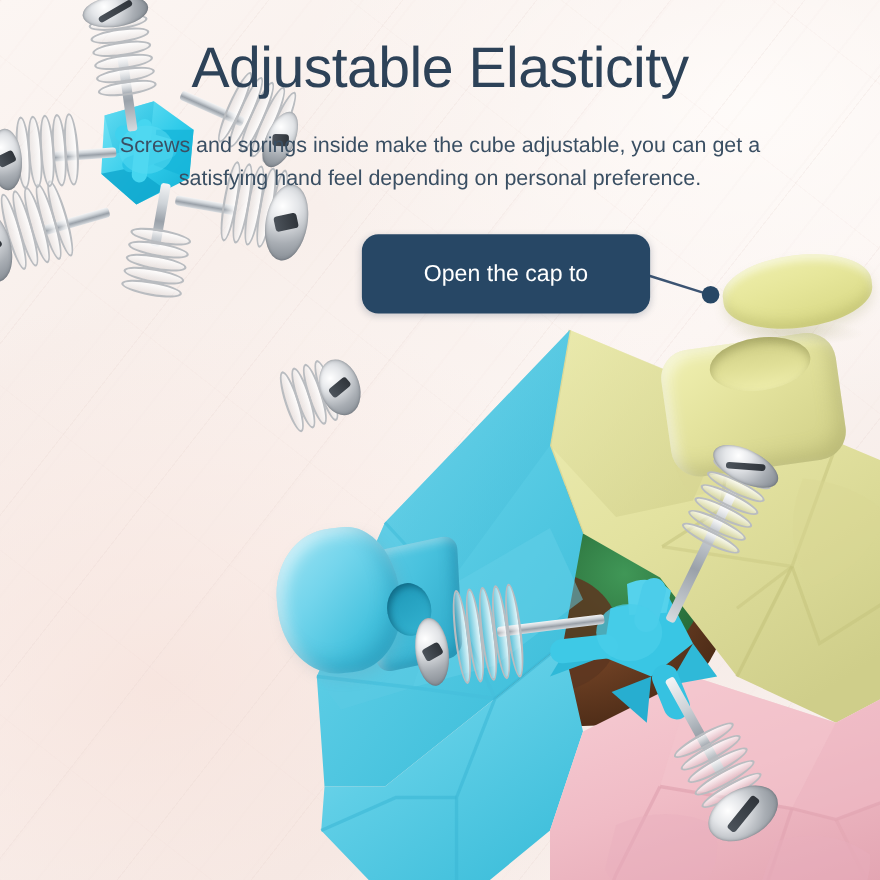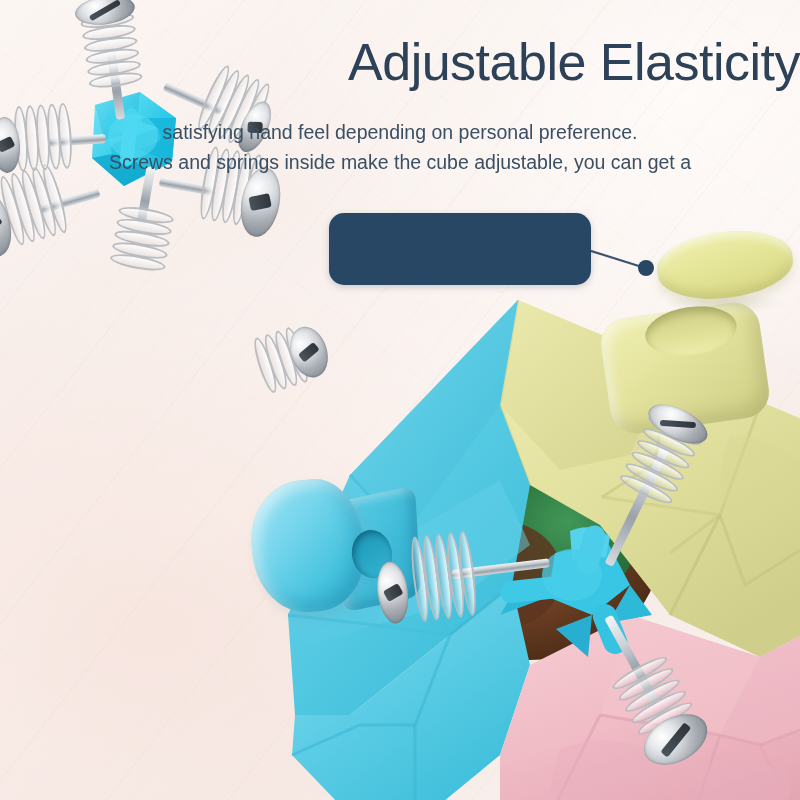--- a/index.html
+++ b/index.html
@@ -34,21 +34,21 @@
       repeating-linear-gradient(128deg, rgba(226,205,200,0.30) 0px, rgba(226,205,200,0.30) 1px, rgba(255,255,255,0) 1px, rgba(255,255,255,0) 96px),
       repeating-linear-gradient(38deg, rgba(232,214,209,0.22) 0px, rgba(232,214,209,0.22) 1px, rgba(255,255,255,0) 1px, rgba(255,255,255,0) 118px),
       repeating-linear-gradient(128deg, rgba(240,226,222,0.18) 0px, rgba(240,226,222,0.18) 2px, rgba(255,255,255,0) 2px, rgba(255,255,255,0) 37px);
   }
 
   
   #title {
     position: absolute;
     left: 0; right: 0;
     top: 34px;
-    text-align: right;
+    text-align: center;
     font-size: 52px;
     line-height: 1.08;
     font-weight: 400;
     letter-spacing: -0.5px;
     color: #2d4258;
     white-space: nowrap;
   }
   #subtitle {
     position: absolute;
     left: 78px;
@@ -447,25 +447,26 @@
       <div class="coil" style="top:11px;"></div>
       <div class="coil" style="top:22px;"></div>
       <div class="coil" style="top:33px;"></div>
     </div>
     <div class="screwhead" style="left:44px; top:6px; width:36px; height:52px;"></div>
   </div>
 
   <div id="title">Adjustable Elasticity</div>
 
   <div id="subtitle">
+    <span class="ln">Screws and springs inside make the cube adjustable, you can get a</span>
     <span class="ln">satisfying hand feel depending on personal preference.</span>
-    <span class="ln">Screws and springs inside make the cube adjustable, you can get a</span>
   </div>
 
   <svg id="leader" viewBox="0 0 80 30">
     <line x1="0" y1="2" x2="54" y2="19" stroke="#3c5472" stroke-width="2.2"></line>
     <circle cx="58" cy="20" r="8" fill="#274765"></circle>
   </svg>
 
   <div id="callout">
+    <span class="cl">Open the cap to</span>
   </div>
 
 </div>
 
 </body></html>

